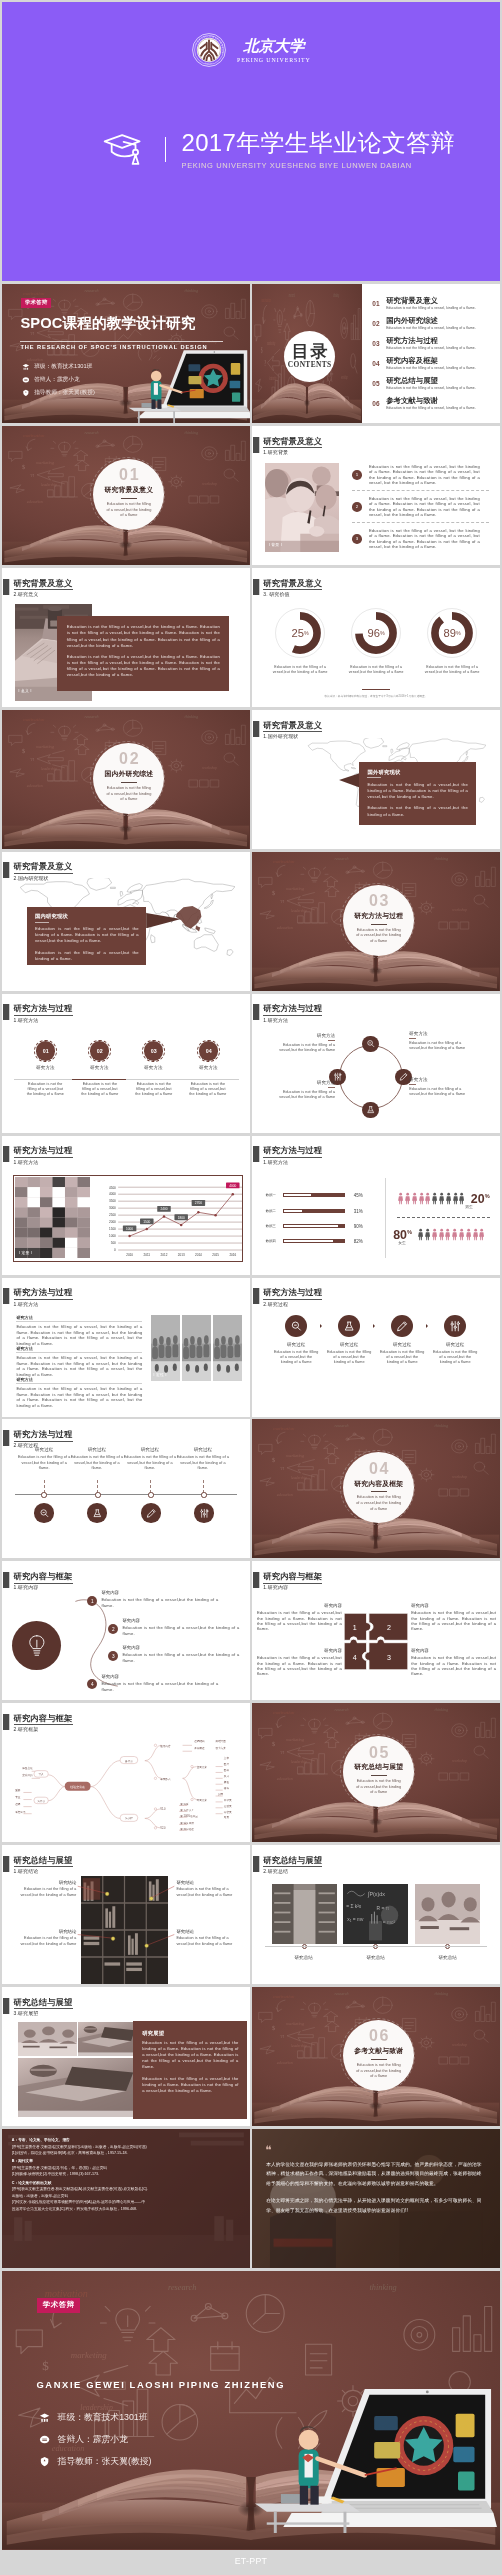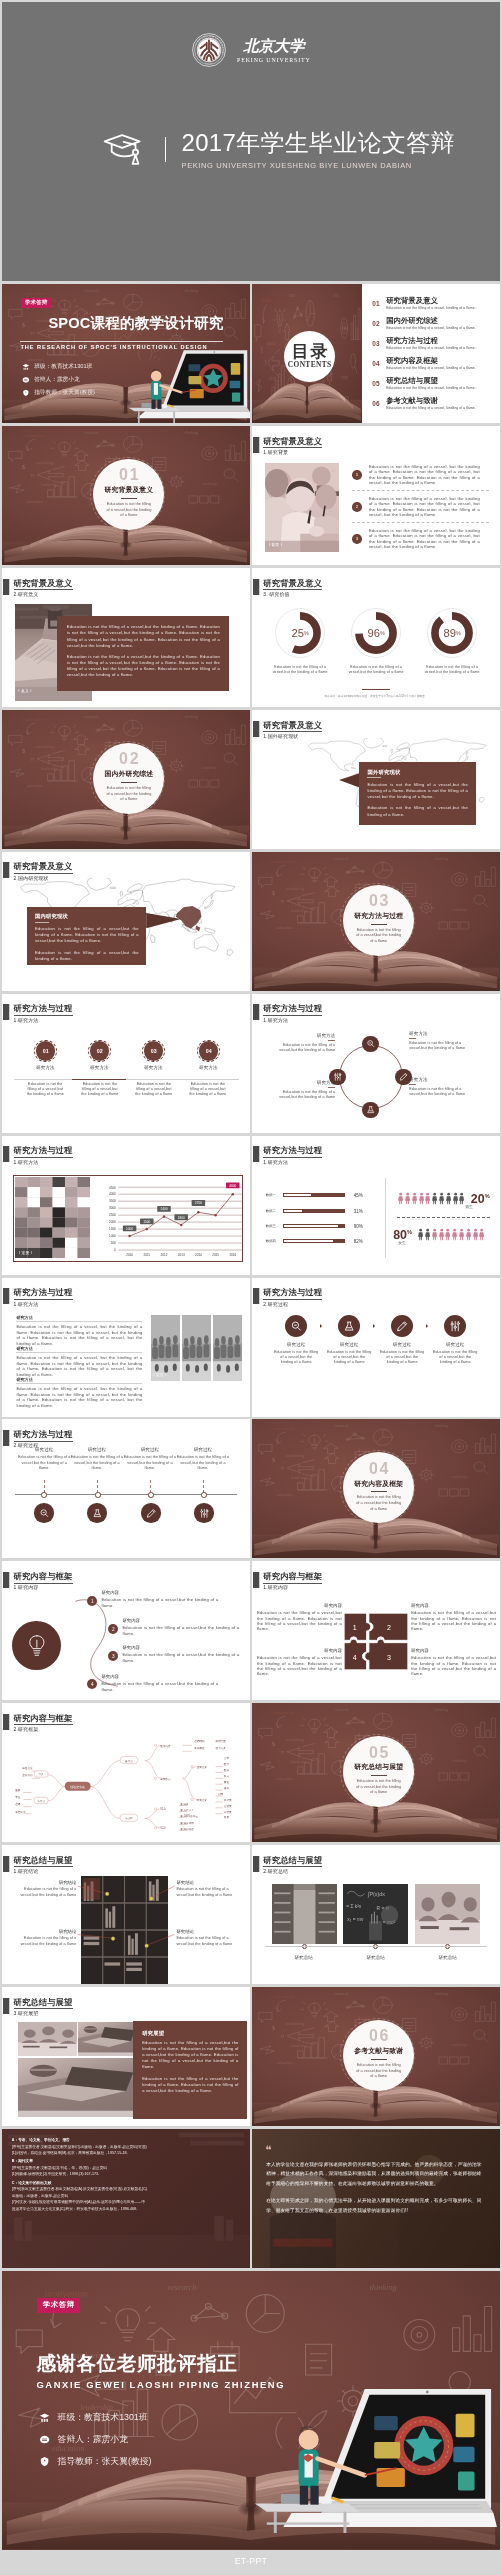--- a/index.html
+++ b/index.html
@@ -38,21 +38,21 @@
              padding-top:8.3px; }
   .dc-num { font-size:16px; color:#cdc0bc; font-weight:bold; line-height:16px; letter-spacing:1.8px; text-indent:1.8px;}
   .dc-t { font-size:6.8px; color:#3a2420; font-weight:bold; margin-top:1.8px; letter-spacing:0.2px;}
   .dc-line { width:16px; height:0.6px; background:#5a4540; margin:2.9px 0 2.4px;}
   .dc-s { font-size:3.9px; color:#6b5a56; line-height:5.6px; text-align:center; width:46px;}
   .dashring { position:absolute; border-radius:50%; border:0.7px dashed #9c7d77; }
 
   
   .badge { position:absolute; background:#c41b5b; color:#fff; font-size:5.3px; font-weight:bold;
            padding:1.2px 3.5px; letter-spacing:0.4px; }
-  .s2-title { position:absolute; color:#fff; font-size:14.7px; font-weight:bold; letter-spacing:0.1px; white-space:nowrap;margin-left:28px;}
+  .s2-title { position:absolute; color:#fff; font-size:14.7px; font-weight:bold; letter-spacing:0.1px; white-space:nowrap;}
   .s2-rule { position:absolute; height:0.6px; background:rgba(255,255,255,.75); }
   .s2-sub { position:absolute; color:#fff; font-size:5.7px; font-weight:bold; letter-spacing:0.9px; white-space:nowrap;}
   .s2-meta { position:absolute; display:flex; flex-direction:column; gap:4.7px;}
   .s2-meta .mrow { display:flex; align-items:center; color:#f0e6e4; font-size:5.7px; }
   .s2-meta .mic { width:7.7px; height:7.7px; margin-right:4.1px; flex:none;}
   
   .toc-circ { position:absolute; left:32px; top:47px; width:51px; height:51px; border-radius:50%;
               background:#fff; display:flex; flex-direction:column; align-items:center; justify-content:center;}
   .toc-cn { font-size:17px; font-weight:bold; color:#333; letter-spacing:1.8px; line-height:13.6px; text-indent:1.8px;}
   .toc-en { font-family:"Liberation Serif", serif; font-size:7.4px; font-weight:bold; color:#333; letter-spacing:0.4px; margin-top:1.8px;}
@@ -90,21 +90,21 @@
   .prog-out { height:3.5px; border:0.6px solid #6d4038; position:relative; background:#fff;}
   .prog-in { position:absolute; right:0; top:0; bottom:0; background:#6d4038;}
   .prog-pct { font-size:4.5px; color:#3c3c3c;}
   .bigpct { font-size:12.4px; font-weight:bold; color:#5a342d; line-height:12.4px;}
   .bigpct sup { font-size:5.6px;}
   .gsub { font-size:3.8px; color:#444; text-align:center;}
   .refbox { position:absolute; color:#efe6e4; font-size:3.7px; line-height:6.5px;}
   .refbox .h { font-weight:bold; color:#fff; }
   .thx-p { font-size:4.7px; line-height:9.4px; color:#fff; letter-spacing:0.1px;}
   
-  .hero { background:#737373;padding-left:19px; }
+  .hero { background:#8b5cf6;padding-left:19px; }
   .hero-logo { position:absolute; left:190px; top:31px; display:flex; align-items:center; }
   .pku-seal { width:34px; height:34px; margin-right:10.6px;}
   .pku-name { display:flex; flex-direction:column; align-items:center; padding-top:1.8px;}
   .pku-cn { font-family:"Liberation Serif", serif; font-size:15.3px; color:#fff; letter-spacing:0px; line-height:1; font-weight:600; font-style:italic;}
   .pku-en { font-family:"Liberation Serif", serif; font-size:5.9px; color:#fff; letter-spacing:0.9px; margin-top:4.1px;}
   .hero-mid { position:absolute; left:101px; top:132px; display:flex; align-items:flex-start;}
   .cap-icon { width:47px; height:32px; margin-right:14.7px; margin-top:0.6px;}
   .hero-div { width:1.2px; height:25px; background:#fff; margin-right:15.3px; margin-top:3.5px;}
   .hero-tt { display:flex; flex-direction:column; padding-top:0.6px;}
   .hero-t1 { font-size:24px; color:#fff; letter-spacing:0.3px; line-height:17.7px; }
@@ -1978,21 +1978,20 @@
         <path d="M86 140 q14 -16 30 -2 q-6 -9 -17 -9 q-12 0 -13 11z" fill="#4a3b35"></path>
         <rect x="94" y="176" width="14" height="40" fill="#f2f2f2"></rect>
         <path d="M90 182 l10 -6 l10 6 l-10 8z" fill="#c24a3c"></path>
         <path d="M116 184 L196 212" stroke="#f3c9a8" stroke-width="8" stroke-linecap="round" fill="none"></path>
         <path d="M196 212 L250 200" stroke="#c0392b" stroke-width="3"></path>
         <rect x="86" y="230" width="14" height="32" fill="#2b2b38"></rect>
           <rect x="104" y="230" width="14" height="32" fill="#2b2b38"></rect>
       </g>
     </svg>
     <div class="badge" style="position:absolute;left:35px;top:27px;font-size:7.4px;padding:2.4px 5.3px;letter-spacing:0.6px">学术答辩</div>
-    <div style="position:absolute;left:34px;top:79px;font-size:19.5px;font-weight:bold;color:#fff;letter-spacing:0.6px;white-space:nowrap">感谢各位老师批评指正</div>
     <div style="position:absolute;left:34px;top:108px;font-size:9.4px;font-weight:bold;color:#fff;letter-spacing:1.6px;white-space:nowrap">GANXIE GEWEI LAOSHI PIPING ZHIZHENG</div>
     <div style="position:absolute;left:37px;top:141px;display:flex;flex-direction:column;gap:10px">
       <div style="display:flex;align-items:center;color:#f2e9e7;font-size:8.8px">
         <svg style="width:11.2px;height:11.2px;margin-right:7px" viewBox="0 0 24 24">
             <g fill="#fff">
               <path d="M12 3 L22 8 L12 13 L2 8 Z"></path>
               <rect x="5" y="15" width="3" height="6"></rect>
               <rect x="10.5" y="15" width="3" height="6"></rect>
               <rect x="16" y="15" width="3" height="6"></rect>
             </g>

